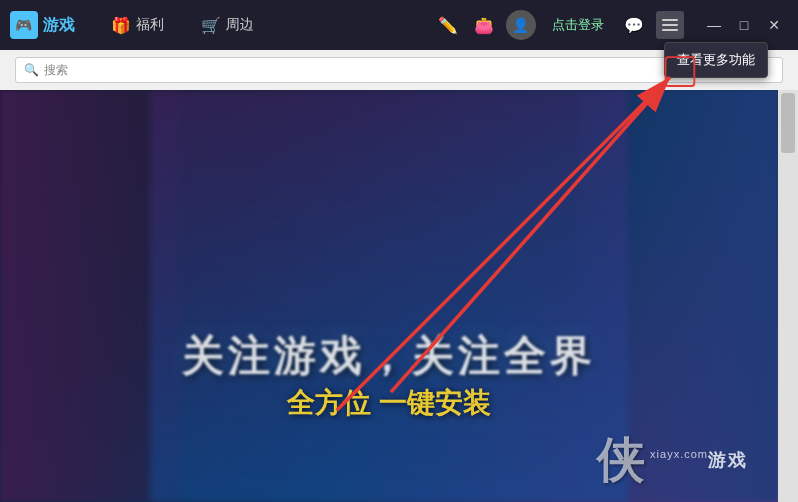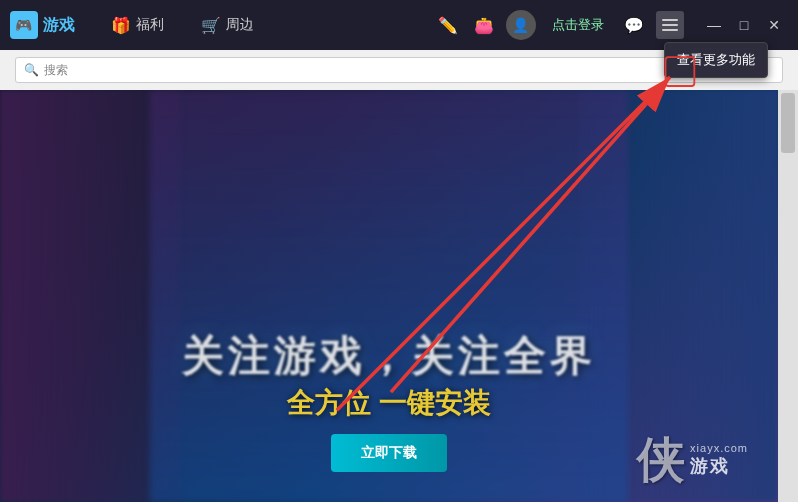--- a/index.html
+++ b/index.html
@@ -315,21 +315,21 @@
 
     .watermark-char {
       font-size: 48px;
       font-weight: 900;
       color: rgba(255,255,255,0.6);
       text-shadow: 1px 1px 3px rgba(0,0,0,0.5);
     }
 
     .watermark-right {
       display: flex;
-      flex-direction: column;
+      flex-direction: row;
       align-items: flex-start;
     }
 
     .watermark-site {
       font-size: 11px;
       color: rgba(255,255,255,0.7);
       letter-spacing: 1px;
     }
 
     .watermark-brand {
@@ -430,21 +430,20 @@
       <div class="game-art-right"></div>
 
       <div style="position:absolute;left:150px;right:150px;top:0;bottom:0;background:linear-gradient(to bottom, rgba(80,40,120,0.4), rgba(20,80,160,0.5));filter:blur(3px);"></div>
 
       <div class="banner-text">
         <div class="banner-main-text">关注游戏，关注全界</div>
         <div class="banner-sub-text">全方位 一键安装</div>
       </div>
 
       <div class="banner-buttons">
-        <button class="banner-btn banner-btn-primary">立即下载</button>
       </div>
 
       <div class="watermark">
         <div class="watermark-char">侠</div>
         <div class="watermark-right">
           <span class="watermark-site">xiayx.com</span>
           <span class="watermark-brand">游戏</span>
         </div>
       </div>
     </div>

